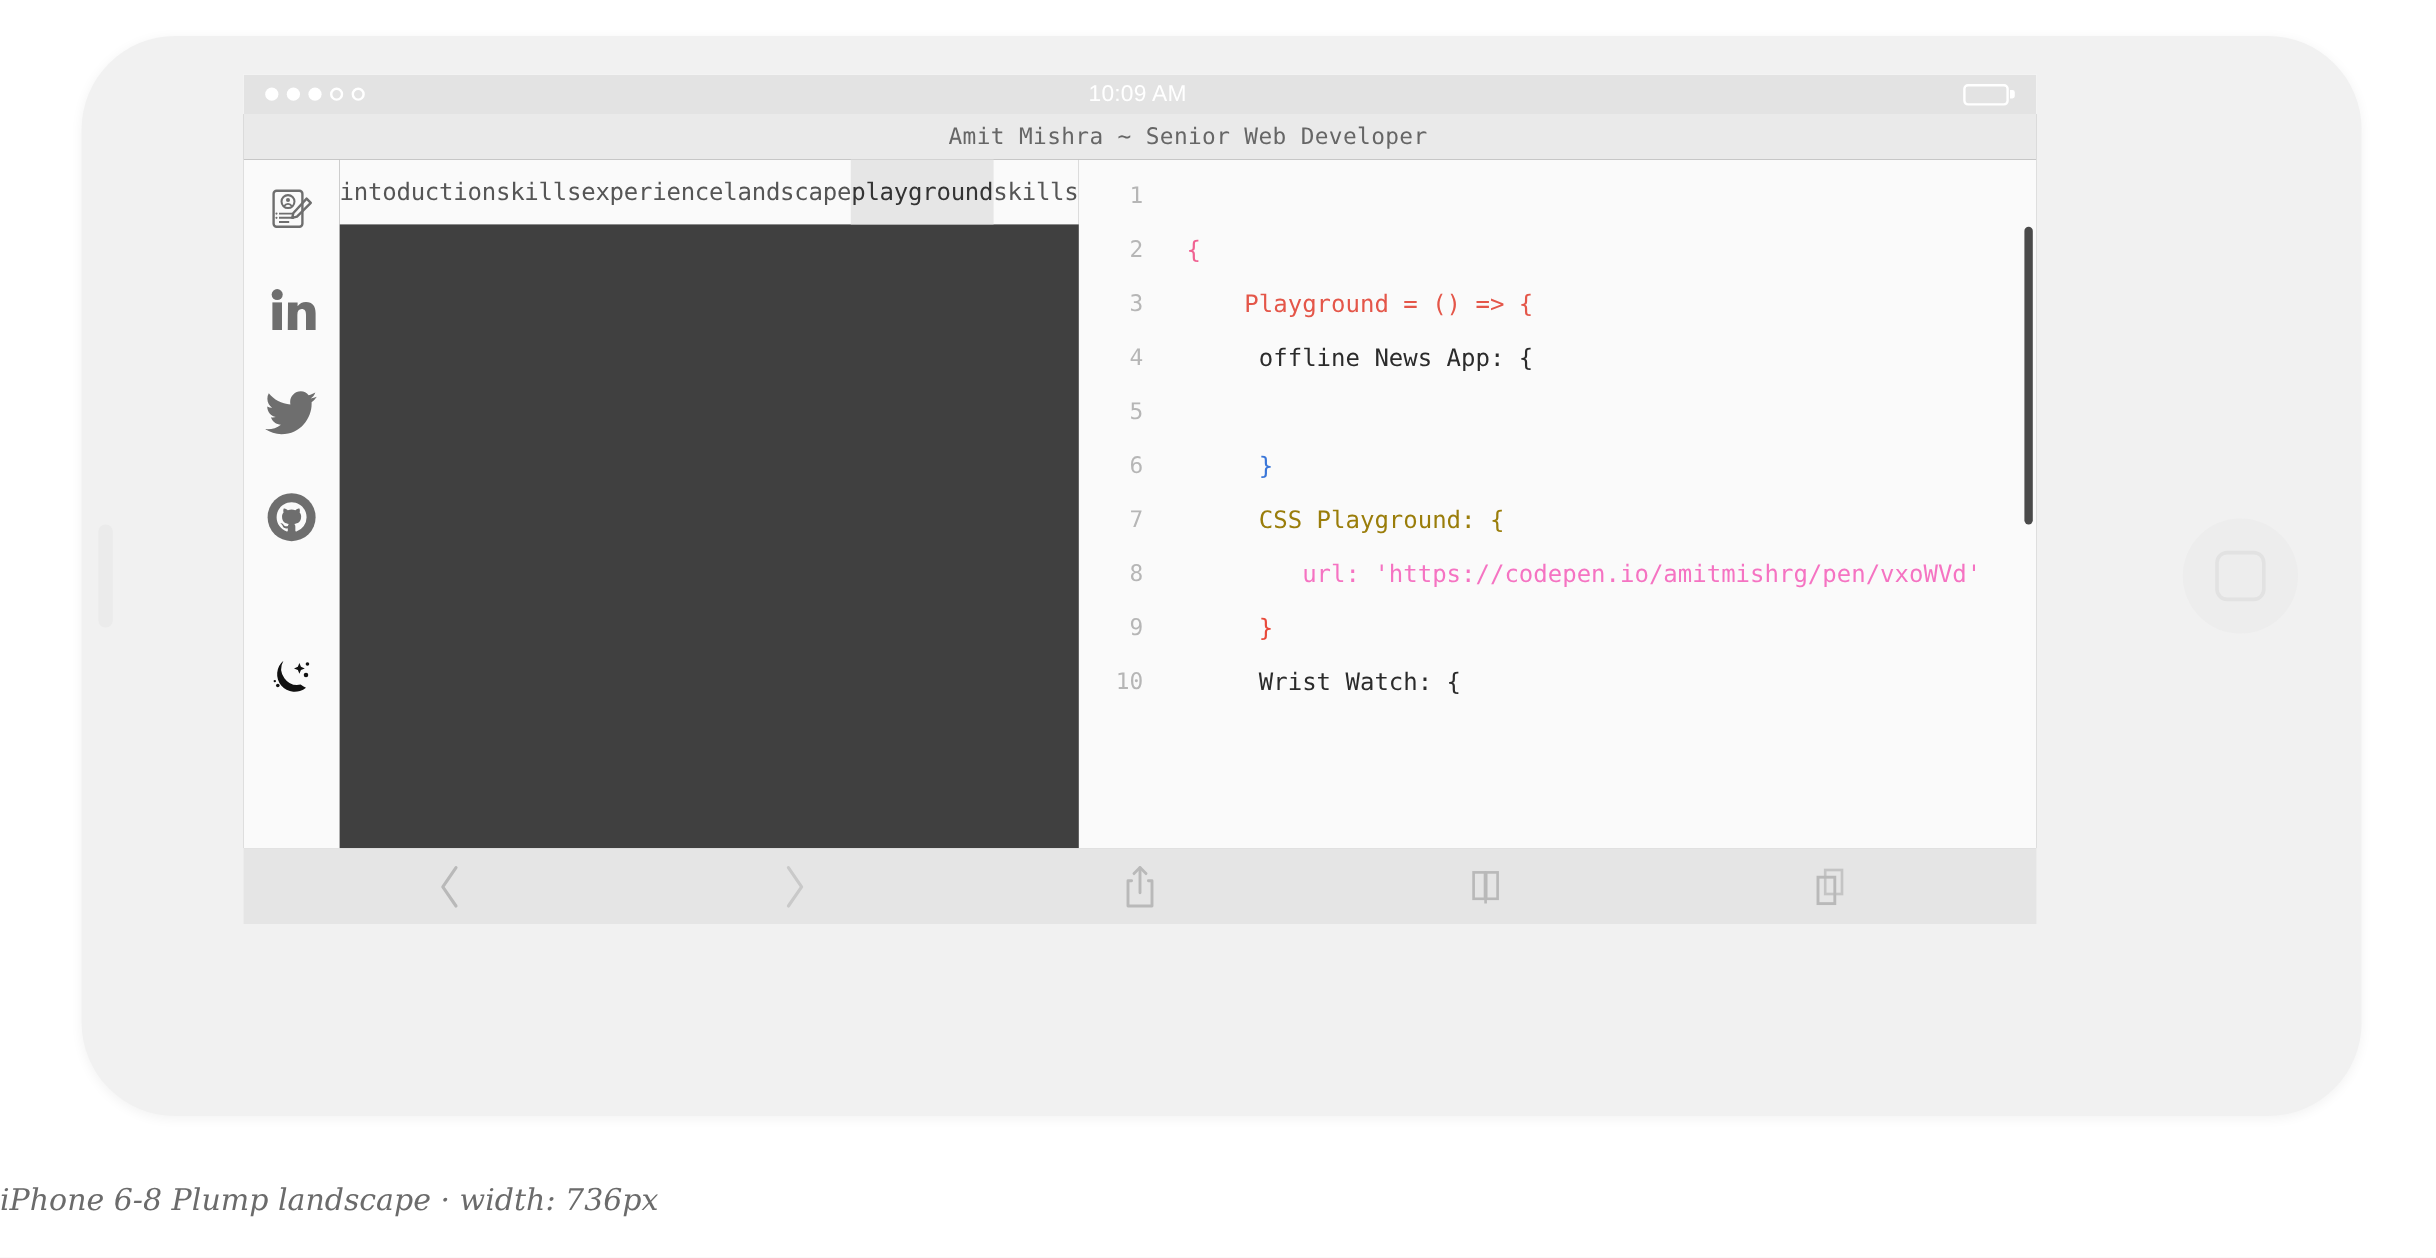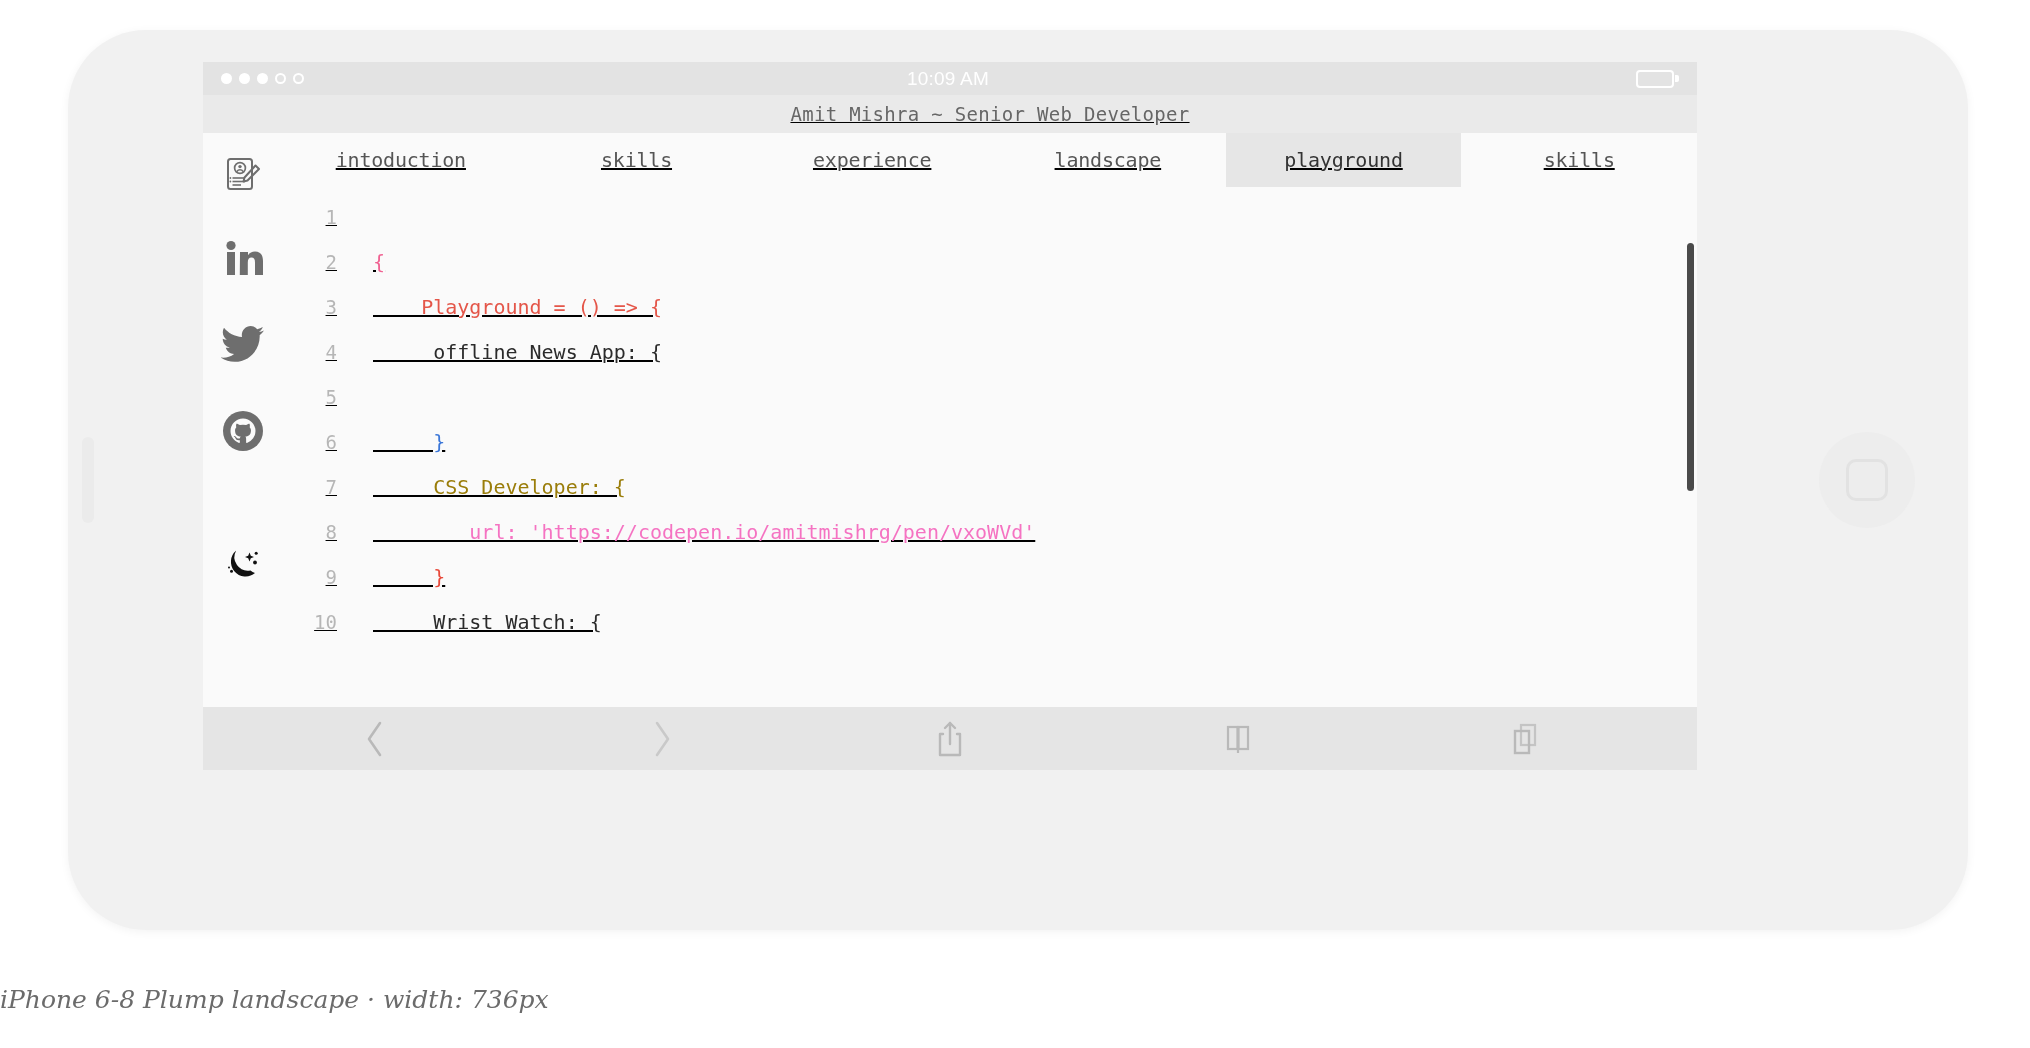--- a/index.html
+++ b/index.html
@@ -114,21 +114,20 @@
     margin-left: 1.5px;
   }
 
   
   #page {
     position: relative;
     height: 612px;
     background: #404040;
     display: flex;
     flex-direction: column;
-    text-decoration: underline;
   }
 
   
   #site-title {
     height: 38px;
     background: #eaeaea;
     display: flex;
     align-items: center;
     justify-content: center;
     color: #666;
@@ -156,21 +155,21 @@
     width: 56px; height: 56px;
     display: flex; align-items: center; justify-content: center;
     color: #6e6e6e;
   }
   #sidebar .sp-a { height: 28px; }
   #sidebar .sp-b { height: 30px; }
   #sidebar .sp-c { height: 30px; }
   #sidebar .sp-d { height: 78px; }
 
   
-  #main-col { flex: 1; display: flex; flex-direction: column; min-width: 0; }
+  #main-col { flex: 1; display: flex; min-width: 0; }
 
   
   #tabs {
     height: 54px;
     display: flex;
     background: #fafafa;
     flex-shrink: 0;
   }
   .tab {
     flex: 1;
@@ -374,21 +373,21 @@
           </div>
 
         <div id="code-area">
           <div id="code-lines">
               <div class="code-line"><span class="ln">1</span></div>
               <div class="code-line"><span class="ln">2</span><span class="code-text"><span class="t-brace-pink">{</span></span></div>
               <div class="code-line"><span class="ln">3</span><span class="code-text"><span class="t-name">    Playground = () =&gt; {</span></span></div>
               <div class="code-line"><span class="ln">4</span><span class="code-text"><span class="t-plain">     offline News App: {</span></span></div>
               <div class="code-line"><span class="ln">5</span></div>
               <div class="code-line"><span class="ln">6</span><span class="code-text"><span class="t-brace-blue">     }</span></span></div>
-              <div class="code-line"><span class="ln">7</span><span class="code-text"><span class="t-olive">     CSS Developer: {</span></span></div>
+              <div class="code-line"><span class="ln">7</span><span class="code-text"><span class="t-olive">     CSS Playground: {</span></span></div>
               <div class="code-line"><span class="ln">8</span><span class="code-text"><span class="t-pink">        url: 'https://codepen.io/amitmishrg/pen/vxoWVd'</span></span></div>
               <div class="code-line"><span class="ln">9</span><span class="code-text"><span class="t-brace-red">     }</span></span></div>
               <div class="code-line"><span class="ln">10</span><span class="code-text"><span class="t-plain">     Wrist Watch: {</span></span></div>
             </div>
           <div id="code-scrollbar"></div>
         </div>
 
       </div>
 
     </div>

